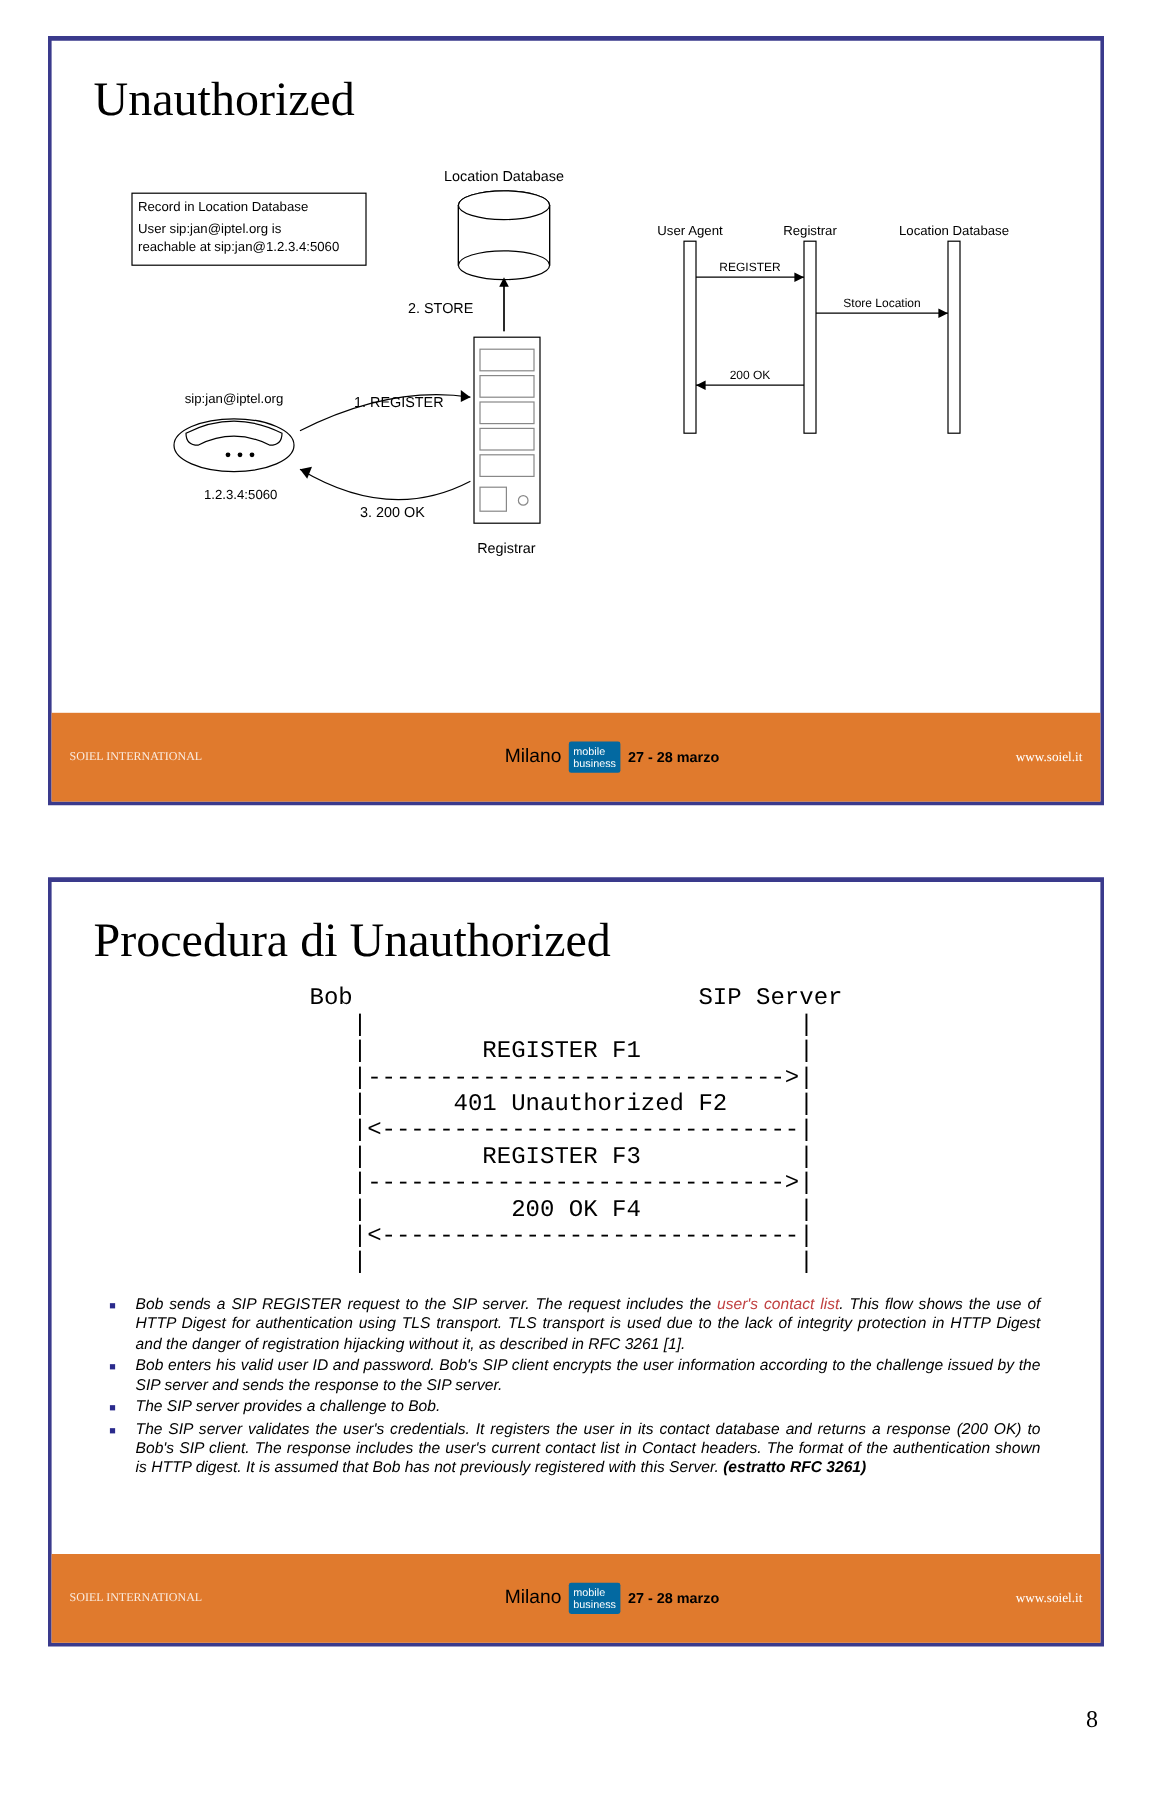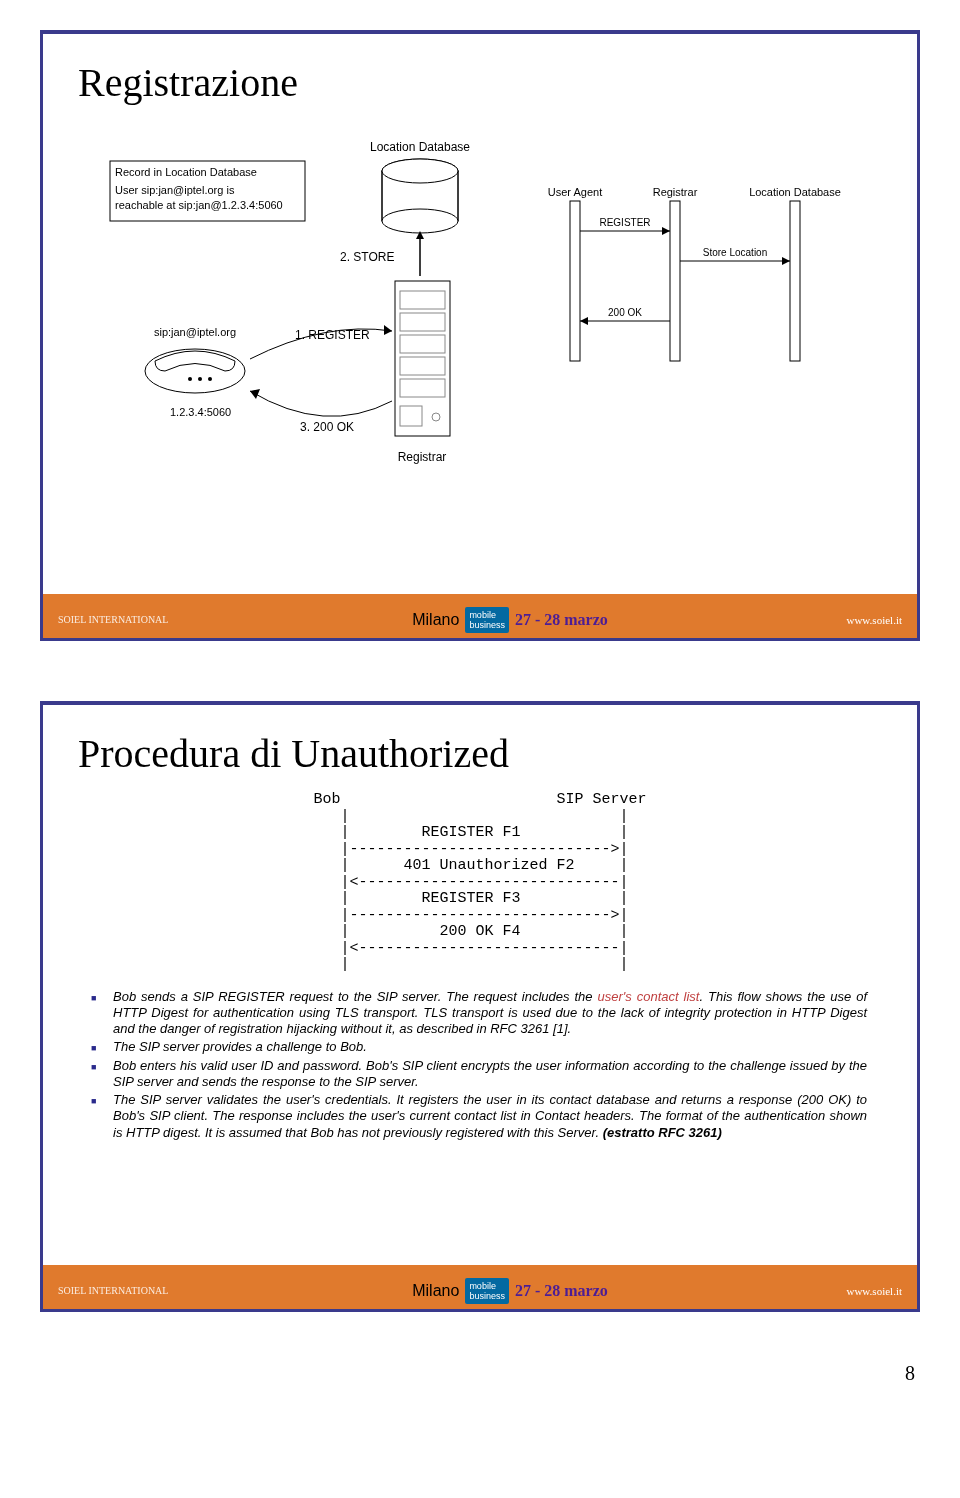--- a/index.html
+++ b/index.html
@@ -1,45 +1,45 @@
 <!DOCTYPE html>
 <html><head>
 <meta charset="utf-8">
 <style>
   html,body{margin:0;padding:0;background:#fff;font-family:"Times New Roman",serif;}
   .page{width:960px;margin:0 auto;}
   .slide-wrap{padding:30px 40px;}
   .slide{border:3px solid #3a3a8c;border-top-width:4px;position:relative;box-sizing:border-box;}
   .slide-body{padding:20px 30px 10px 30px;min-height:560px;box-sizing:border-box;}
   .slide-title{font-size:40px;color:#000;margin:5px 0 15px 5px;font-weight:normal;}
-  .footer{background:#e07a2d;height:44px;line-height:36px;color:#fff;font-size:12px;display:flex;align-items:flex-end;padding:0 15px;}
+  .footer{background:#e07a2d;height:44px;line-height:36px;color:#fff;font-size:12px;display:flex;align-items:center;padding:15px 15px;}
   .footer .left{flex:0 0 180px;opacity:.85;font-size:10px;}
   .footer .center{flex:1;text-align:center;display:flex;align-items:center;justify-content:center;gap:6px;}
   .footer .center .milano{color:#000;font-family:Arial,sans-serif;font-size:16px;}
   .footer .center .logo{display:inline-block;background:#0369a1;color:#fff;font-size:9px;line-height:10px;padding:3px 4px;border-radius:2px;text-align:left;font-family:Arial,sans-serif;}
-  .footer .center .dates{color:#4c1d95;font-family:Liberation Serif, serif;font-size:16px;font-weight:bold;}
+  .footer .center .dates{color:#000000;font-family:Liberation Sans, sans-serif;font-size:12px;font-weight:bold;}
   .footer .right{flex:0 0 120px;text-align:right;color:#fff;font-size:11px;}
   
-  .mono{font-family:"Courier New",monospace;font-size:15px;line-height:1.1;color:#000;white-space:pre;text-align:center;margin:10px 0 15px 0;}
+  .mono{font-family:"Courier New",monospace;font-size:20px;line-height:1.1;color:#000;white-space:pre;text-align:center;margin:10px 0 15px 0;}
   ul.notes{list-style:none;padding:0 20px 0 40px;margin:0;}
   ul.notes li{position:relative;font-style:italic;font-size:13px;line-height:1.25;color:#000;margin:0 0 2px 0;text-align:justify;font-family:Liberation Sans, sans-serif;}
   ul.notes li::before{content:"■";position:absolute;left:-22px;top:4px;color:#2a2a8c;font-size:9px;font-style:normal;}
   .userc{color:#c04040;}
   .bold{font-weight:bold;font-style:italic;}
   .pagenum{text-align:right;font-family:"Times New Roman",serif;font-size:20px;padding:20px 45px;}
 </style>
 </head>
 <body>
 
 <div class="page">
 
   <div class="slide-wrap">
     <div class="slide">
       <div class="slide-body">
-        <div class="slide-title">Registrazione</div>
+        <div class="slide-title">Unauthorized</div>
 
         <svg viewBox="0 0 760 380" width="760" height="380" style="display:block;margin:10px auto;">
 
           <rect x="10" y="40" width="195" height="60" fill="#fff" stroke="#000"></rect>
           <text x="15" y="55" font-size="11" font-family="Arial">Record in Location Database</text>
           <text x="15" y="73" font-size="11" font-family="Arial">User sip:jan@iptel.org is</text>
           <text x="15" y="88" font-size="11" font-family="Arial">reachable at sip:jan@1.2.3.4:5060</text>
 
           <ellipse cx="320" cy="50" rx="38" ry="12" fill="#fff" stroke="#000"></ellipse>
           <rect x="282" y="50" width="76" height="50" fill="#fff" stroke="#000"></rect>
@@ -126,24 +126,24 @@
  |        REGISTER F3           |
  |-----------------------------&gt;|
  |          200 OK F4           |
  |&lt;-----------------------------|
  |                              |</div>
         <ul class="notes">
           <li>
             <span>Bob sends a SIP REGISTER request to the SIP server.  The request includes the </span><span class="userc">user's contact list</span><span>.  This flow shows the use of HTTP Digest for authentication using TLS transport.  TLS transport is used due to the lack of integrity protection in HTTP Digest and the danger of registration hijacking without it, as described in RFC 3261 [1].</span>
           </li>
           <li>
-            <span>The SIP server provides a challenge to Bob.</span>
+            <span>Bob enters his valid user ID and password.  Bob's SIP client encrypts the user information according to the challenge issued by the SIP server and sends the response to the SIP server.</span>
           </li>
           <li>
-            <span>Bob enters his valid user ID and password.  Bob's SIP client encrypts the user information according to the challenge issued by the SIP server and sends the response to the SIP server.</span>
+            <span>The SIP server provides a challenge to Bob.</span>
           </li>
           <li>
             <span>The SIP server validates the user's credentials.  It registers the user in its contact database and returns a response (200 OK) to Bob's SIP client.  The response includes the user's current contact list in Contact headers.  The   format of the authentication shown is HTTP digest.  It is assumed that Bob has not previously registered with this Server. </span><span class="bold">(estratto RFC 3261)</span>
           </li>
         </ul>
       </div>
       <div class="footer">
         <div class="left">SOIEL INTERNATIONAL</div>
         <div class="center">
           <span class="milano">Milano</span>

